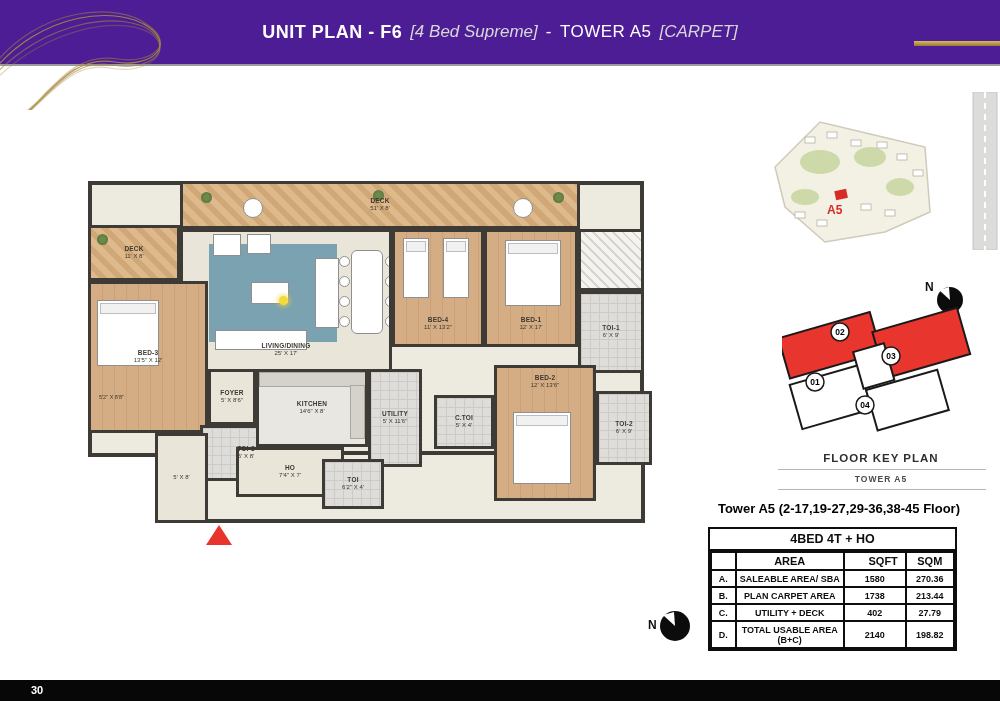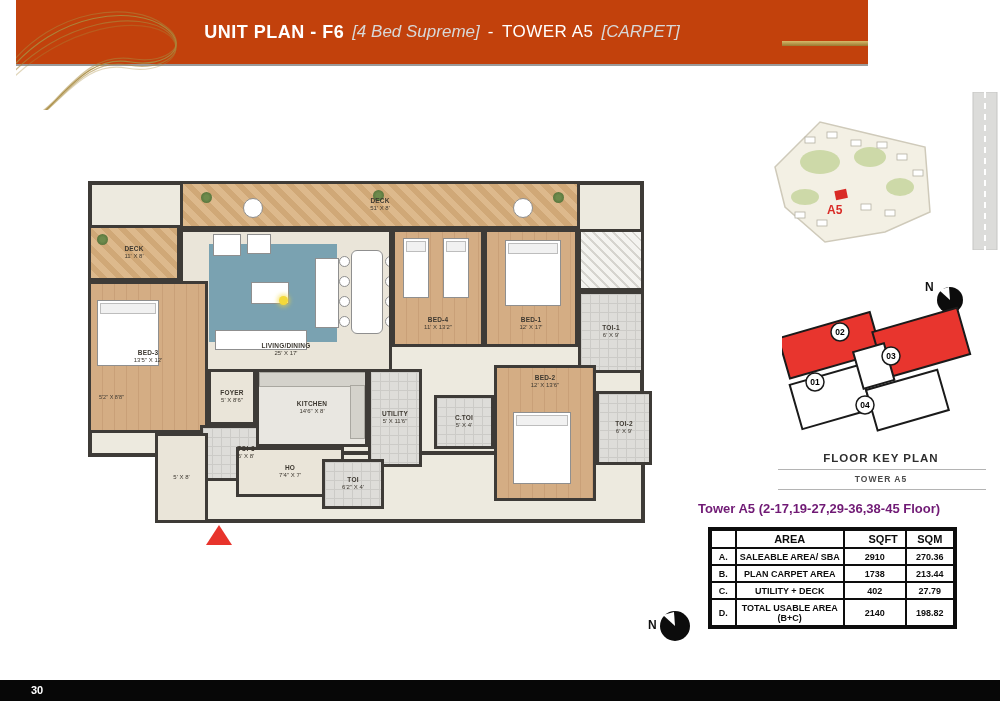--- a/index.html
+++ b/index.html
@@ -1,20 +1,20 @@
 <!DOCTYPE html>
 <html><head>
 <meta charset="utf-8">
 <style>
   html,body{margin:0;padding:0;}
   body{width:1000px;height:701px;position:relative;background:#ffffff;
        font-family:"Liberation Sans", sans-serif;overflow:hidden;}
 
   
-  .topbar{position:absolute;left:16px;top:0;width:852px;height:64px;background:#c2410c;
+  .topbar{position:absolute;left:0;top:0;width:1000px;height:64px;background:#4c1d95;
           border-bottom:2px solid #9b9b9b;z-index:5;}
   .title-wrap{position:absolute;left:0;top:0;width:100%;height:64px;display:flex;
               align-items:center;justify-content:center;gap:8px;color:#fff;}
   .t-bold{font-weight:bold;font-size:18px;letter-spacing:.5px;}
   .t-ital{font-style:italic;font-size:17px;color:#d8d8d8;font-weight:300;}
   .t-reg{font-size:17px;letter-spacing:.5px;}
   .goldbar{position:absolute;right:0;top:41px;width:86px;height:5px;
            background:linear-gradient(180deg,#d7b969,#9a7930);}
   .swirl{position:absolute;left:0;top:0;z-index:6;pointer-events:none;}
   .bottombar{position:absolute;left:0;bottom:0;width:1000px;height:21px;background:#070707;
@@ -56,22 +56,22 @@
   
   .sitemap{position:absolute;left:765px;top:92px;}
   .compass{position:absolute;display:flex;align-items:flex-start;}
   .compass .n{font-weight:bold;font-size:12px;color:#111;margin-right:2px;margin-top:0;}
   .keyplan{position:absolute;left:782px;top:293px;}
   .kp-title{position:absolute;left:770px;top:452px;width:222px;text-align:center;
             font-weight:bold;font-size:11.5px;letter-spacing:1px;color:#2e2e2e;}
   .kp-line{position:absolute;left:778px;width:208px;height:1px;background:#b4b4b4;}
   .kp-sub{position:absolute;left:770px;top:474px;width:222px;text-align:center;
           font-weight:bold;font-size:8.5px;letter-spacing:1px;color:#4a4a4a;}
-  .caption{position:absolute;left:698px;top:501px;width:262px;text-align:left;
-           font-size:13px;font-weight:600;color:#701a75;}
+  .caption{position:absolute;left:698px;top:501px;width:262px;text-align:right;
+           font-size:13px;font-weight:600;color:#000000;}
   .ftable{position:absolute;left:708px;top:527px;width:245px;border:2px solid #0d0d0d;background:#fff;}
   .ftable .t-head{border-bottom:2px solid #0d0d0d;text-align:center;font-weight:bold;
                   font-size:12.5px;padding:3px 0;color:#0d0d0d;}
   .ftable table{border-collapse:collapse;width:100%;}
   .ftable th,.ftable td{border:2px solid #0d0d0d;text-align:center;color:#0d0d0d;}
   .ftable th{font-size:11px;font-weight:bold;padding:2px 0;margin-top:28px;}
   .ftable td{font-size:9px;font-weight:600;padding:2.5px 0;}
   .ftable .c0{width:26px;} .ftable .c1{width:120px;} .ftable .c2{width:46px;padding-left:17px;} .ftable .c3{width:51px;}
 </style>
 </head>
@@ -259,32 +259,33 @@
   </g>
 </svg>
 <div class="kp-title">FLOOR KEY PLAN</div>
 <div class="kp-line" style="top:469px;"></div>
 <div class="kp-sub">TOWER A5</div>
 <div class="kp-line" style="top:489px;"></div>
 
 <div class="caption">Tower A5 (2-17,19-27,29-36,38-45 Floor)</div>
 
 <div class="ftable">
+  <div class="t-head">4BED 4T + HO</div>
   <table>
     <tbody>
         <tr>
       <th class="c0"></th>
       <th class="c1">AREA</th>
       <th class="c2">SQFT</th>
       <th class="c3">SQM</th>
     </tr>
     <tr>
       <td>A.</td>
       <td>SALEABLE AREA/ SBA</td>
-      <td>2910</td>
+      <td>1580</td>
       <td>270.36</td>
     </tr>
     <tr>
       <td>B.</td>
       <td>PLAN CARPET AREA</td>
       <td>1738</td>
       <td>213.44</td>
     </tr>
     <tr>
       <td>C.</td>

